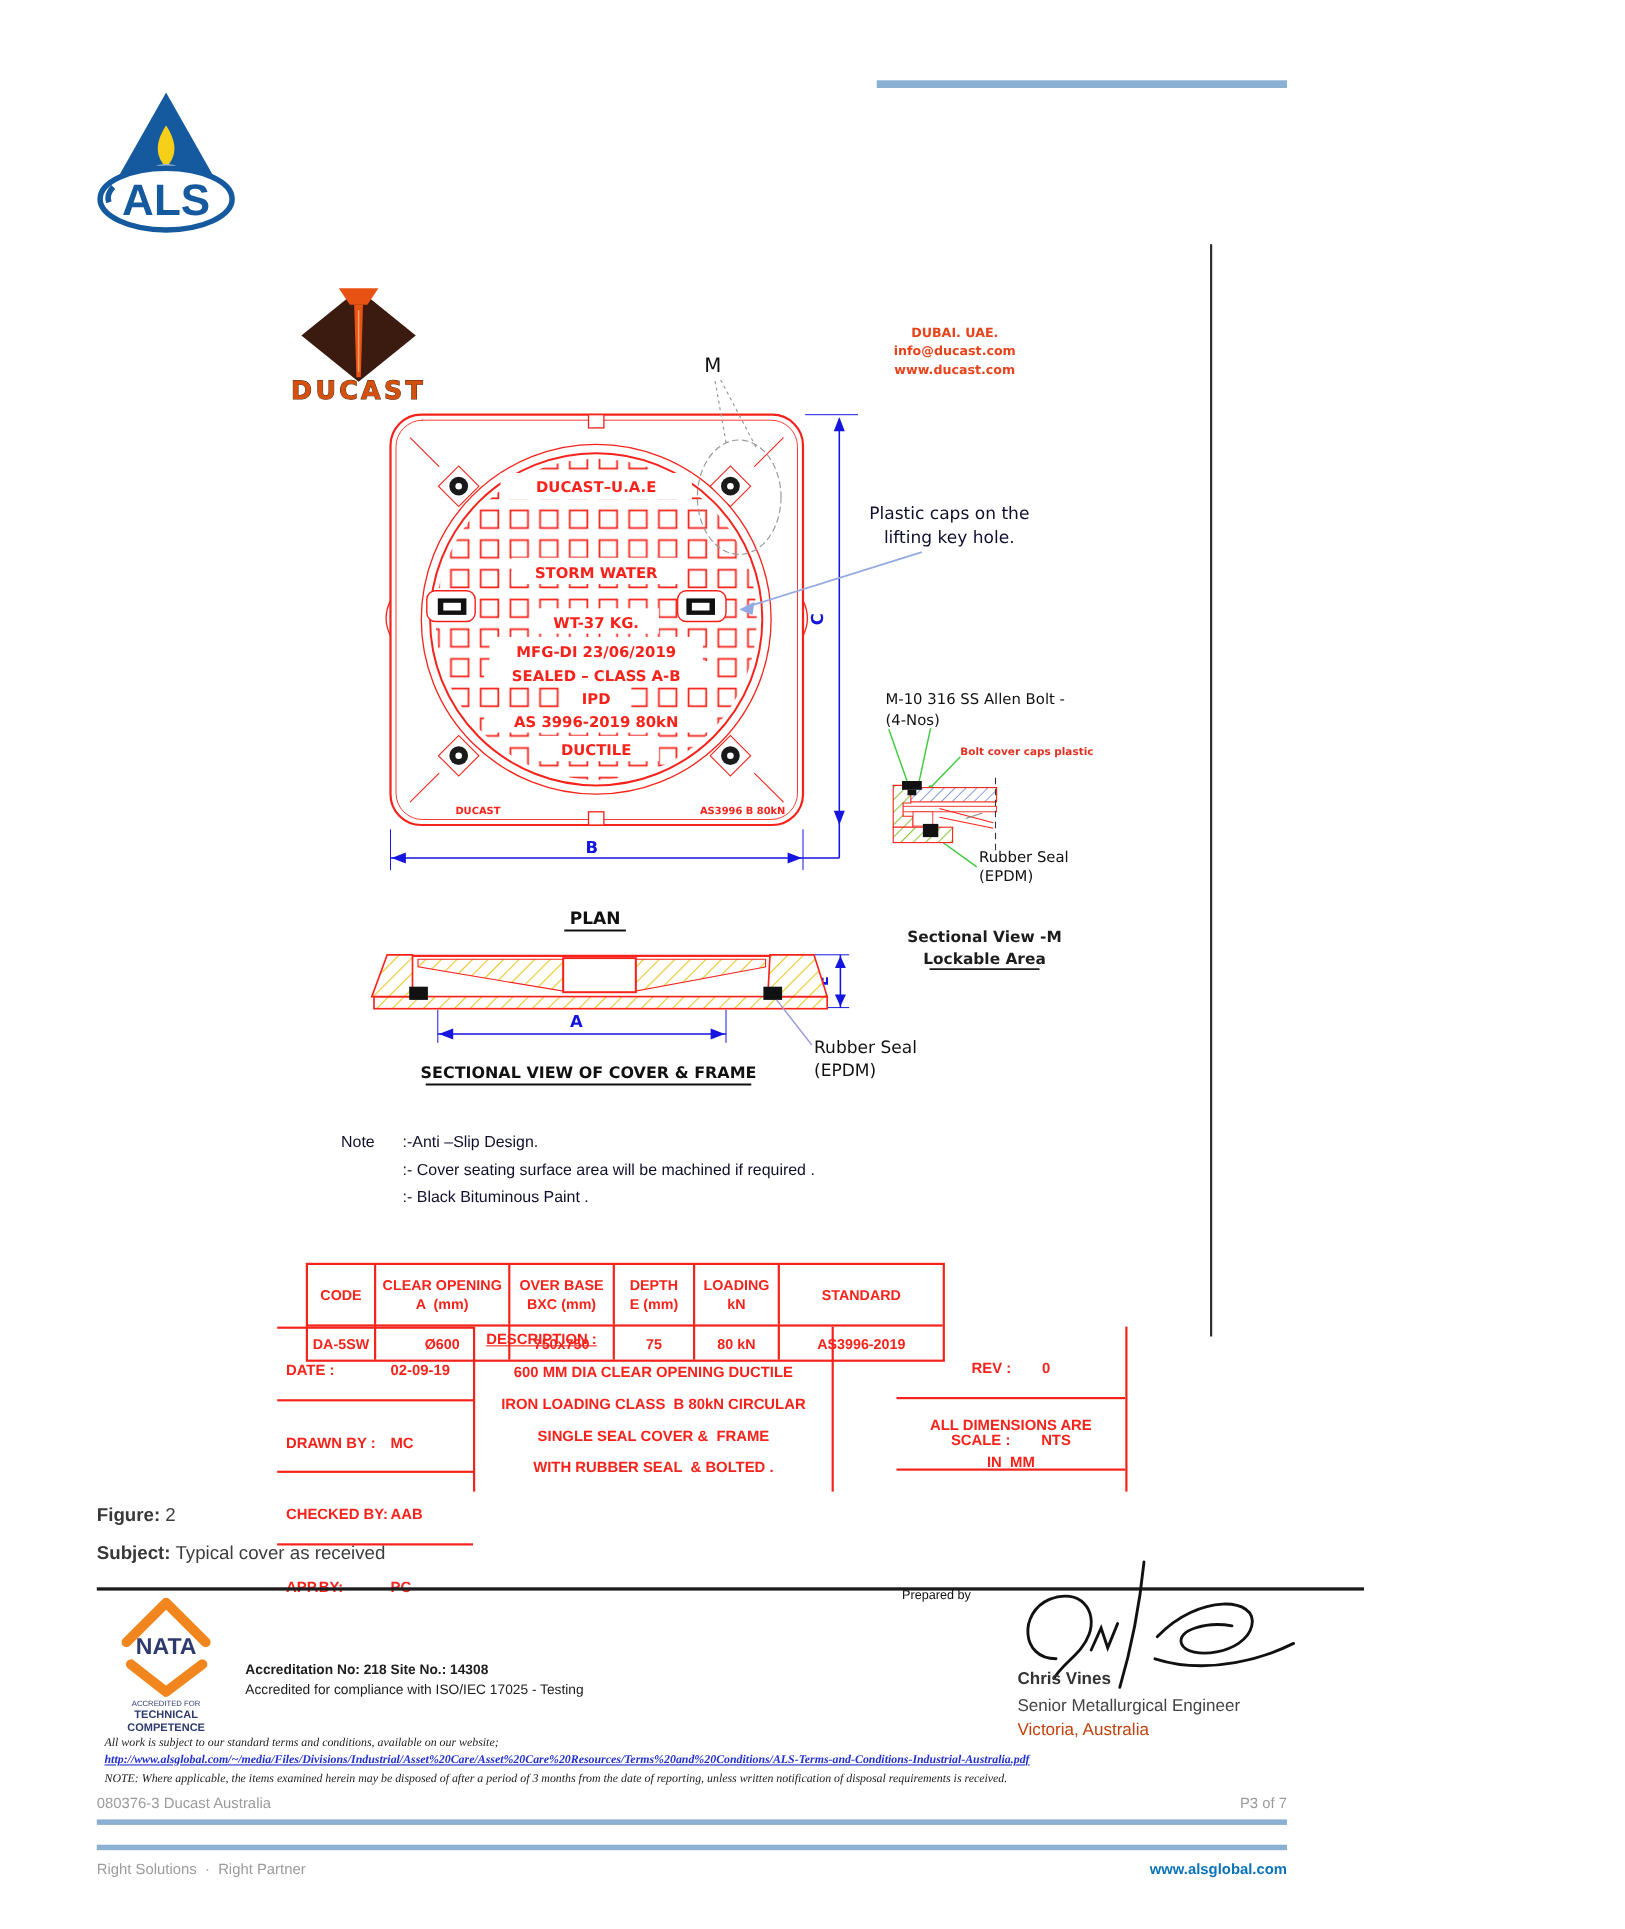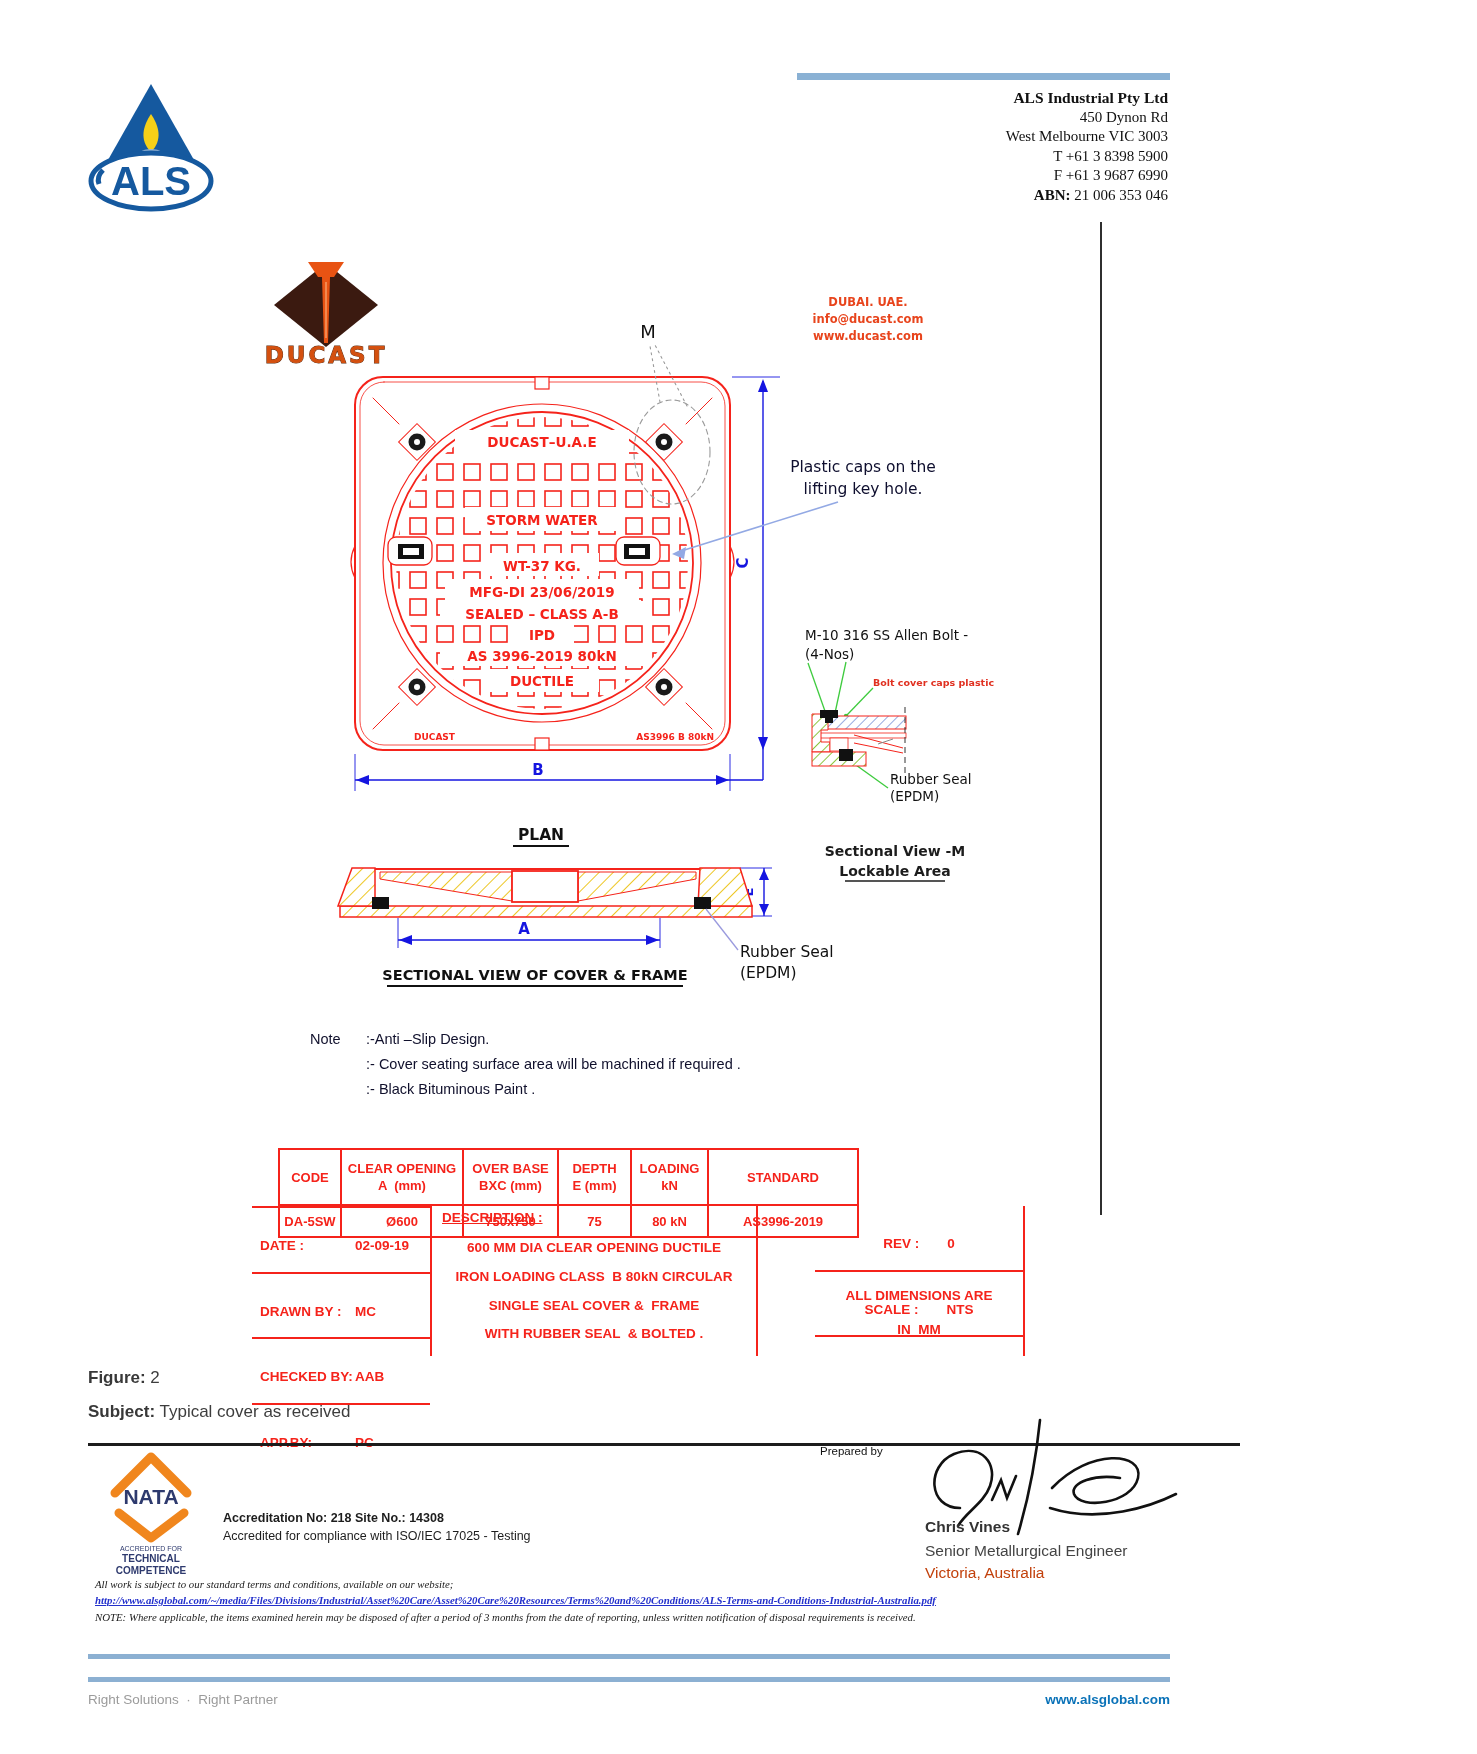--- a/index.html
+++ b/index.html
@@ -70,28 +70,20 @@
 
   <svg class="a" style="left:85px;top:78px;" width="132" height="138" viewBox="0 0 132 138">
     <polygon points="66,6 126,112 6,112" fill="#15599f"></polygon>
     <path d="M66,36 C74,48 78,62 66,74 C54,62 58,48 66,36 Z" fill="#f6d018"></path>
     <ellipse cx="66" cy="80" rx="16" ry="9" fill="#9db9d6"></ellipse>
     <ellipse cx="66" cy="103" rx="60" ry="28" fill="#ffffff" stroke="#15599f" stroke-width="5"></ellipse>
     <text x="66" y="117" text-anchor="middle" font-size="40" font-weight="bold" fill="#15599f" font-family="Liberation Sans, sans-serif">ALS</text>
     <path d="M18,92 a52,24 0 0,0 -4,14" stroke="#15599f" stroke-width="5" fill="none"></path>
   </svg>
 
-  <div class="a addr">
-    <div class="co">ALS Industrial Pty Ltd</div>
-    <div>450 Dynon Rd</div>
-    <div>West Melbourne VIC 3003</div>
-    <div>T +61 3 8398 5900</div>
-    <div>F +61 3 9687 6990</div>
-    <div><b>ABN:</b><span style="white-space:pre;"> 21 006 353 046</span></div>
-  </div>
 
   <div class="a vline"></div>
 
   <svg class="a" style="left:240px;top:215px;" width="880" height="800" viewBox="240 215 880 800">
     <defs>
       <pattern id="sq" width="27" height="27" patternUnits="userSpaceOnUse">
         <rect x="5" y="5" width="16" height="16" fill="none" stroke="#f5231b" stroke-width="1.6"></rect>
       </pattern>
       <pattern id="yh" width="10" height="10" patternUnits="userSpaceOnUse" patternTransform="rotate(45)">
         <rect width="10" height="10" fill="#ffffff"></rect>
@@ -373,20 +365,24 @@
     <text x="48" y="126" text-anchor="middle" font-size="10" font-weight="800" fill="#2e3a6e" font-family="Liberation Sans, sans-serif">COMPETENCE</text>
   </svg>
 
   <div class="a nata-acc" style="top:1510px;font-weight:bold;">Accreditation No: 218 Site No.: 14308</div>
   <div class="a nata-acc" style="top:1528px;">Accredited for compliance with ISO/IEC 17025 - Testing</div>
 
   <div class="a fine" style="top:1578px;">All work is subject to our standard terms and conditions, available on our website;</div>
   <a class="a fine url" style="top:1594px;">http://www.alsglobal.com/~/media/Files/Divisions/Industrial/Asset%20Care/Asset%20Care%20Resources/Terms%20and%20Conditions/ALS-Terms-and-Conditions-Industrial-Australia.pdf</a>
   <div class="a fine" style="top:1611px;">NOTE: Where applicable, the items examined herein may be disposed of after a period of 3 months from the date of reporting, unless written notification of disposal requirements is received.</div>
 
+  <div class="a foot-row" style="top:1632px;">
+    <span>080376-3 Ducast Australia</span>
+    <span>P3 of 7</span>
+  </div>
   <div class="a bluebar" style="top:1654px;"></div>
   <div class="a bluebar" style="top:1677px;"></div>
   <div class="a foot-row" style="top:1692px;">
     <span style="white-space:pre;">Right Solutions  ·  Right Partner</span>
     <a class="site">www.alsglobal.com</a>
   </div>
 
 </div>
 
 </body></html>

